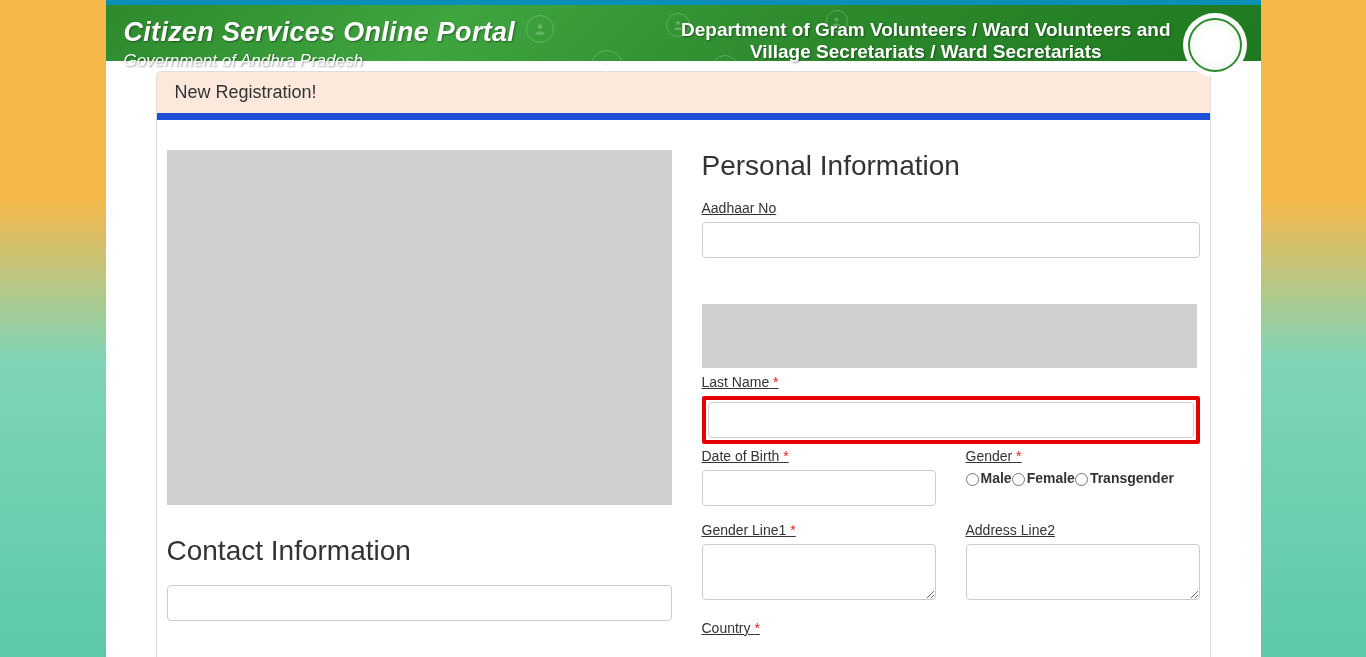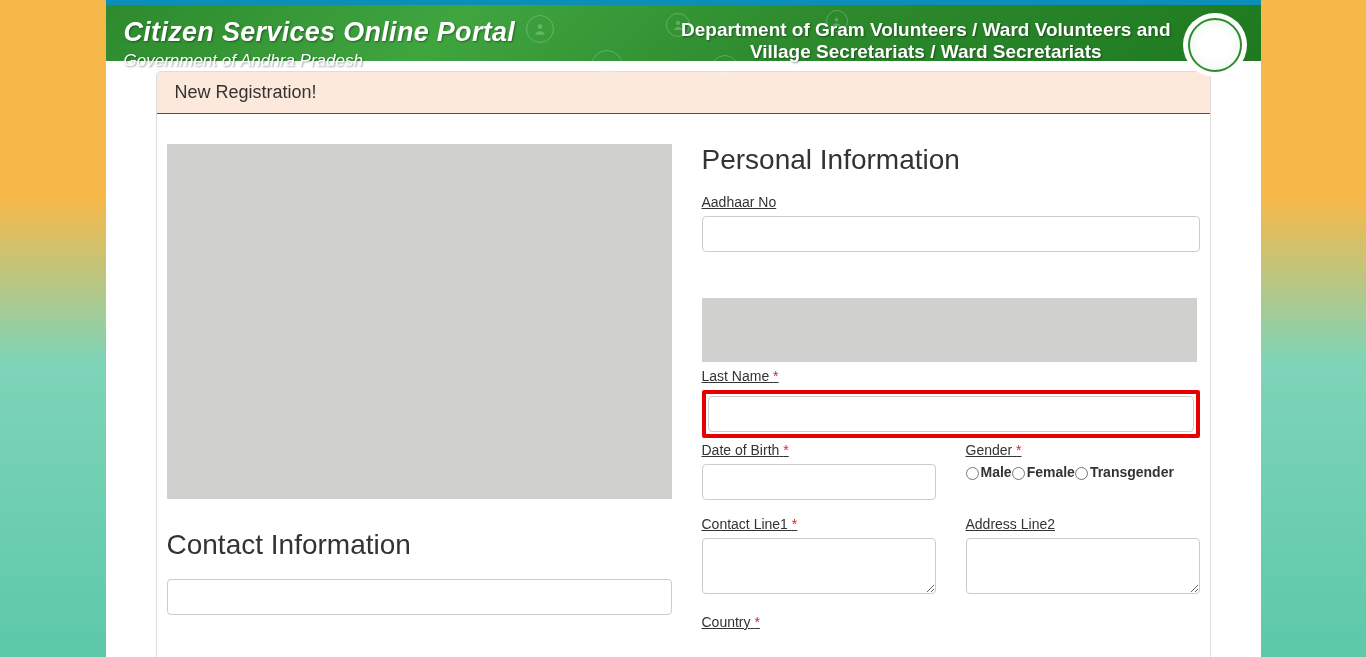--- a/index.html
+++ b/index.html
@@ -97,21 +97,21 @@
   .panel {
     border: 1px solid #ddd;
     border-radius: 5px;
     overflow: hidden;
   }
   .panel-heading {
     background: #fce9dc;
     color: #333;
     font-size: 18px;
     padding: 10px 18px;
-    border-bottom: 1px solid #1d4ed8;
+    border-bottom: 7px solid #1d4ed8;
   }
   .panel-body {
     padding: 30px 10px 40px 10px;
     display: flex;
     gap: 30px;
   }
   .col-left {
     flex: 1;
     position: relative;
   }
@@ -294,21 +294,21 @@
               </label>
               <div class="radio-row">
                 <span class="radio-item"><input type="radio" name="g" style=""><label>Male</label></span><span class="radio-item"><input type="radio" name="g" style=""><label>Female</label></span><span class="radio-item"><input type="radio" name="g" style=""><label>Transgender</label></span>
               </div>
             </div>
           </div>
 
           <div class="row2">
             <div class="form-group">
               <label class="lbl">
-                <span>Contact Line1</span>
+                <span>Gender Line1</span>
                 <span class="req">*</span>
               </label>
               <textarea class="text" style=""></textarea>
             </div>
             <div class="form-group">
               <label class="lbl">Address Line2</label>
               <textarea class="text" style=""></textarea>
             </div>
           </div>
 

